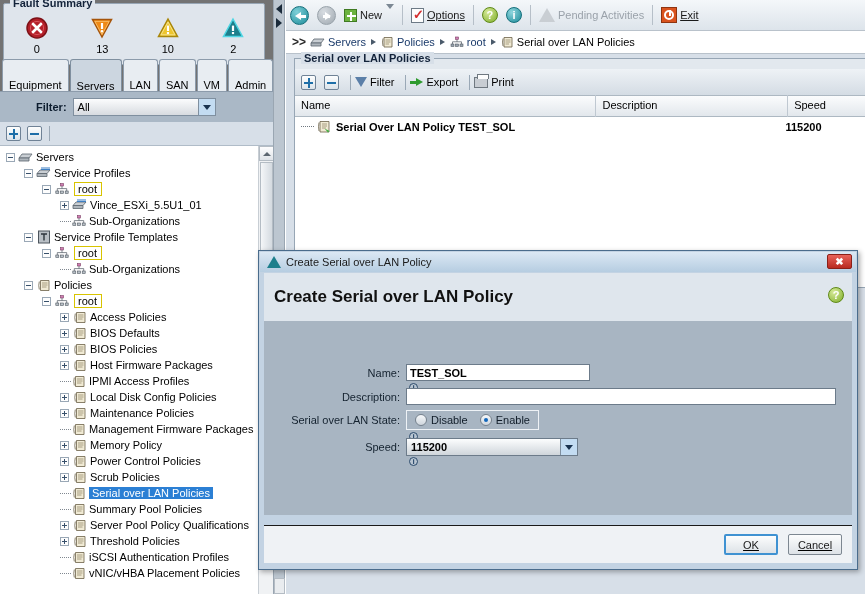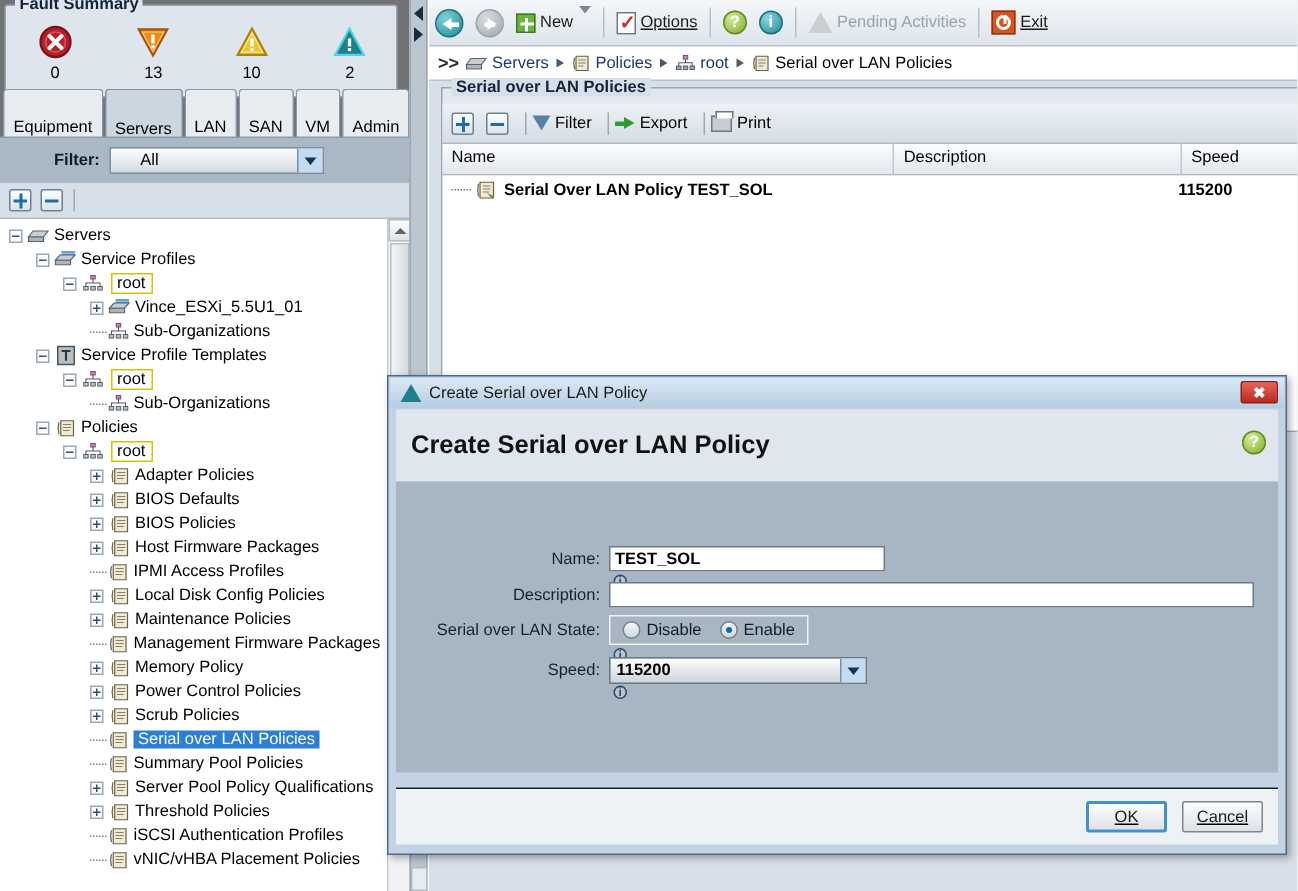--- a/index.html
+++ b/index.html
@@ -60,21 +60,21 @@
     position: absolute; left: 0; top: 92px; width: 273px; height: 30px;
     background: #aab8c6;
     display: flex; align-items: center;
   }
   .filter-label { margin-left: 36px; font-weight: bold; font-size: 11px; color: #0c1c2e; }
   .filter-combo {
     margin-left: 6px; width: 143px; height: 18px;
     border: 1px solid #7f8f9f; background: linear-gradient(to bottom,#fbfcfd,#d7dbe0);
     display: flex; align-items: center; position: relative;
   }
-  .filter-combo .val { padding-left: 20px; font-size: 11px; }
+  .filter-combo .val { padding-left: 4px; font-size: 11px; }
   .combo-arrow-btn {
     position: absolute; right: 0; top: 0; width: 17px; height: 16px;
     background: #c3dcf2; border-left: 1px solid #7f8f9f;
     display: flex; align-items: center; justify-content: center;
   }
   .tri-down {
     width: 0; height: 0; border-left: 4px solid transparent; border-right: 4px solid transparent;
     border-top: 5px solid #19324f;
   }
 
@@ -611,21 +611,21 @@
             <span style="flex: 0 0 60px;"></span>
             <span class="expander plus"></span>
             <span style="flex: 0 0 2px;"></span>
             <span class="ticon">
               <svg width="14" height="13" viewBox="0 0 14 13">
                 <path d="M3.5 1.5 L12 1.5 L12 11.5 L3.5 11.5 Z" fill="#f0ead4" stroke="#6b6147" stroke-width="0.8"></path>
                 <path d="M2.3 2.5 Q1.2 6.5 2.3 10.5" fill="none" stroke="#6b6147" stroke-width="0.8"></path>
                 <path d="M5 4 H10.5 M5 6 H10.5 M5 8 H9.5" stroke="#8a7f60" stroke-width="0.7"></path>
               </svg>
             </span>
-            <span class="tlabel">Adapter Policies</span>
+            <span class="tlabel">Access Policies</span>
           </div>
           <div class="tnode">
             <span style="flex: 0 0 60px;"></span>
             <span class="expander plus"></span>
             <span style="flex: 0 0 2px;"></span>
             <span class="ticon">
               <svg width="14" height="13" viewBox="0 0 14 13">
                 <path d="M3.5 1.5 L12 1.5 L12 11.5 L3.5 11.5 Z" fill="#f0ead4" stroke="#6b6147" stroke-width="0.8"></path>
                 <path d="M2.3 2.5 Q1.2 6.5 2.3 10.5" fill="none" stroke="#6b6147" stroke-width="0.8"></path>
                 <path d="M5 4 H10.5 M5 6 H10.5 M5 8 H9.5" stroke="#8a7f60" stroke-width="0.7"></path>

